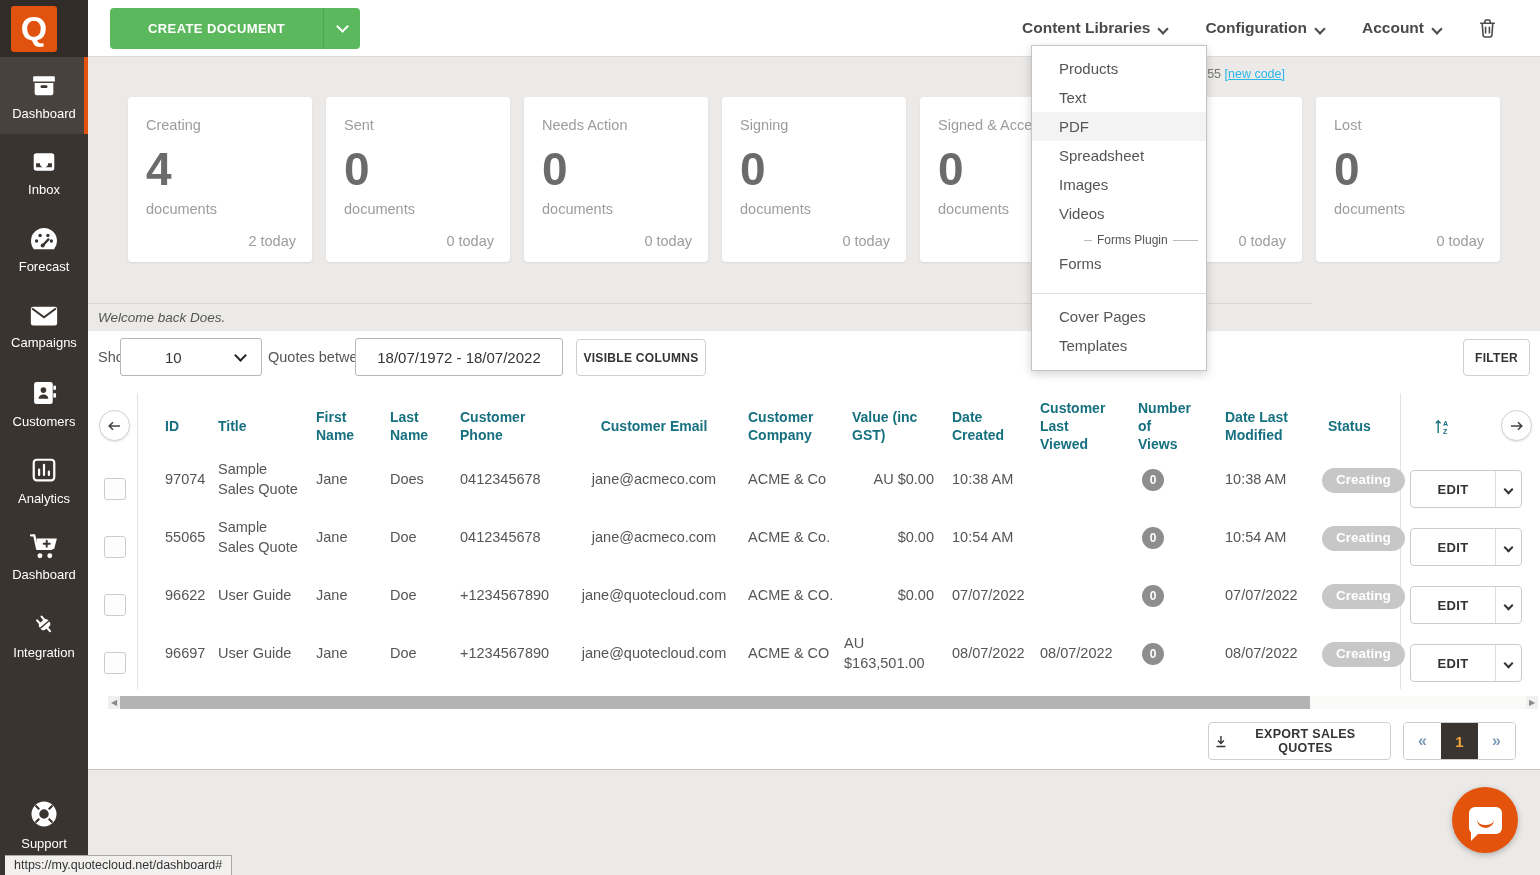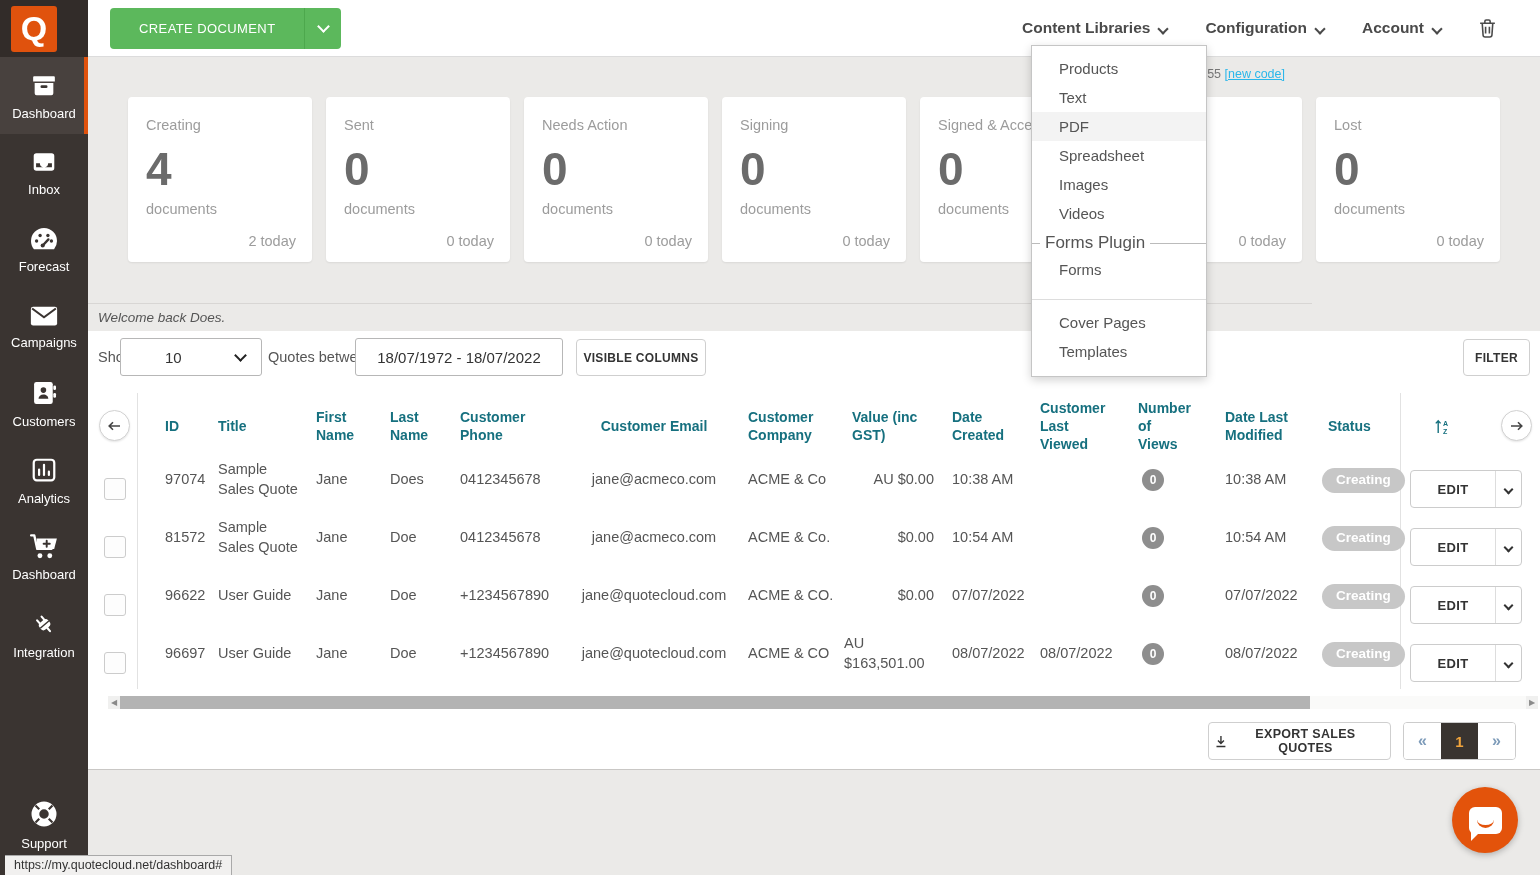--- a/index.html
+++ b/index.html
@@ -12,21 +12,21 @@
   .logo-sq{width:46px;height:46px;background:#e0520d;border-radius:3px;color:#fff;font-weight:800;font-size:34px;display:flex;align-items:center;justify-content:center;}
   .side-nav{display:flex;flex-direction:column;flex:1 1 auto;}
   .side-item{height:77px;display:flex;flex-direction:column;align-items:center;justify-content:center;gap:7px;color:#fff;font-size:13px;cursor:pointer;}
   .side-item.active{background:#48413e;box-shadow:inset -4px 0 0 #e0520d;}
   .side-item svg{display:block;}
   .side-item.support{margin-top:auto;margin-bottom:12px;}
 
   
   .topbar{position:absolute;left:88px;top:0;width:1452px;height:56px;background:#fff;border-bottom:1px solid #dcdcdc;z-index:5;}
   .create-btn{position:absolute;left:22px;top:8px;height:41px;background:#5cb85c;border-radius:4px;display:flex;align-items:stretch;color:#fff;cursor:pointer;}
-  .create-label{display:flex;align-items:center;padding:0 29px;font-size:13px;font-weight:400;letter-spacing:.4px;}
+  .create-label{display:flex;align-items:center;padding:0 38px;font-size:13px;font-weight:700;letter-spacing:.4px;}
   .create-caret{display:flex;align-items:center;justify-content:center;width:36px;border-left:1px solid #4da84d;}
   .chev{display:inline-block;width:7px;height:7px;border-right:2px solid currentColor;border-bottom:2px solid currentColor;transform:rotate(45deg);margin-top:-4px;}
   .top-nav{position:absolute;right:44px;top:0;height:56px;display:flex;align-items:center;gap:38px;}
   .nav-item{display:flex;align-items:center;gap:9px;font-size:15.5px;font-weight:600;color:#4a4a4a;cursor:pointer;}
   .nav-item .chev{width:6px;height:6px;margin-top:2px;}
   .trash-btn{cursor:pointer;display:flex;align-items:center;}
 
   
   .main{position:absolute;left:88px;top:57px;width:1224px;height:818px;}
   .support-line{position:absolute;top:10px;right:27px;font-size:12.5px;color:#777;}
@@ -91,21 +91,21 @@
   .showing{position:absolute;left:30px;top:392px;font-size:14.5px;color:#555;line-height:37px;}
   .btn.export{position:absolute;left:1120px;top:391px;width:183px;height:38px;font-size:12.5px;}
   .pager{position:absolute;left:1315px;top:391px;height:38px;display:flex;border:1px solid #ccc;border-radius:4px;overflow:hidden;box-sizing:border-box;}
   .pg{width:37px;display:flex;align-items:center;justify-content:center;font-size:16px;font-weight:700;cursor:pointer;background:#fff;color:#7d9bb9;}
   .pg.cur{background:#393430;color:#f0a43c;font-size:15px;}
 
   
   .menu{position:absolute;left:1031px;top:45px;width:176px;background:#fff;border:1px solid #c5c5c5;box-shadow:0 3px 9px rgba(0,0,0,.18);z-index:50;padding:8px 0 10px;box-sizing:border-box;}
   .menu-item{height:29px;line-height:29px;padding-left:27px;font-size:15px;color:#555;cursor:pointer;}
   .menu-item.hover{background:#f3f3f3;}
-  .menu-group{display:flex;align-items:center;color:#555;font-size:17px;margin:5px 0 2px;}
+  .menu-group{display:flex;align-items:center;color:#555;font-size:12px;margin:5px 8px 2px;padding-left:44px;}
   .menu-group::before{content:"";width:8px;border-top:1px solid #bbb;margin-right:5px;}
   .menu-group::after{content:"";flex:1;border-top:1px solid #bbb;margin-left:5px;}
   .menu-divider{border-top:1px solid #ddd;margin:15px 0 8px;}
 
   
   .chat{position:absolute;left:1452px;top:787px;width:66px;height:66px;border-radius:50%;background:#e3530b;z-index:45;cursor:pointer;display:flex;align-items:center;justify-content:center;box-shadow:0 2px 6px rgba(0,0,0,.25);}
   .chat-bubble{width:33px;height:27px;background:#fff;border-radius:6px;position:relative;}
   .chat-bubble::before{content:"";position:absolute;left:8px;top:9px;width:17px;height:9px;border-bottom:3px solid #e3530b;border-radius:0 0 10px 10px;}
   .chat-bubble::after{content:"";position:absolute;left:2px;bottom:-7px;width:0;height:0;border:6px solid transparent;border-top-color:#fff;border-left-color:#fff;}
 
@@ -369,21 +369,21 @@
         <div class="td pad8">10:38 AM</div>
         <div class="td pad8"></div>
         <div class="td">
             <span class="views-badge">0</span>
           </div>
         <div class="td pad23">10:38 AM</div>
         <div class="td">
             <span class="status-pill">Creating</span>
           </div>
 
-        <div class="td pad15">81572</div>
+        <div class="td pad15">55065</div>
         <div class="td wrapcol">Sample Sales Quote</div>
         <div class="td">Jane</div>
         <div class="td">Doe</div>
         <div class="td">0412345678</div>
         <div class="td c-center">jane@acmeco.com</div>
         <div class="td">ACME &amp; Co.</div>
         <div class="td c-right">$0.00</div>
         <div class="td pad8">10:54 AM</div>
         <div class="td pad8"></div>
         <div class="td">

